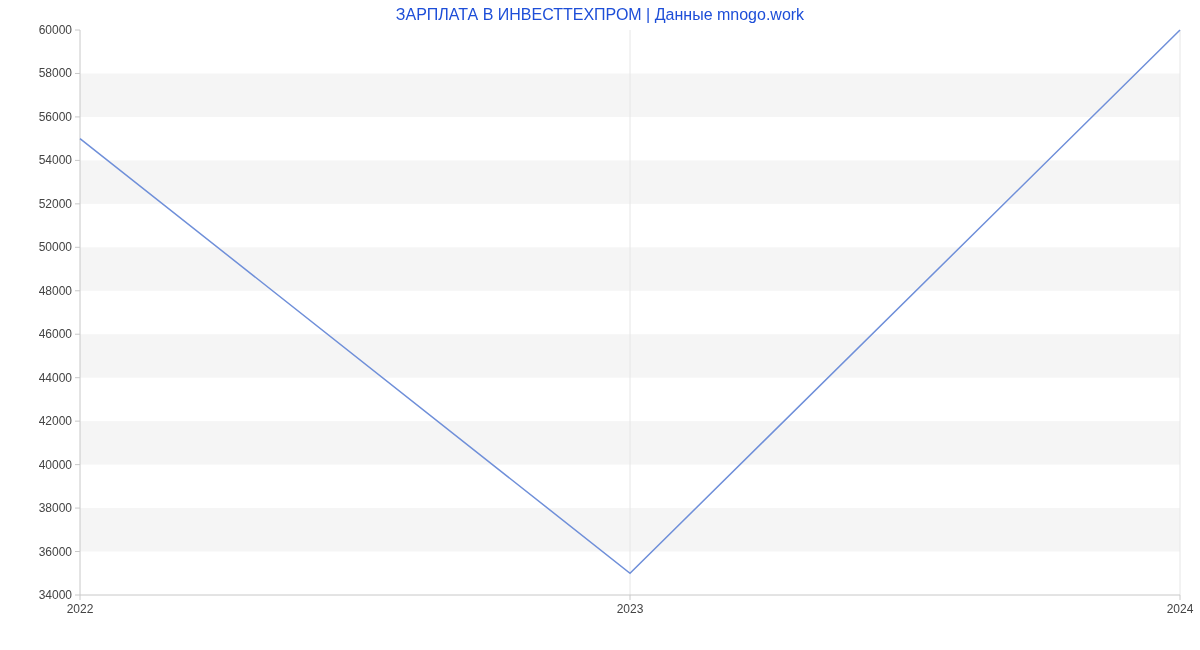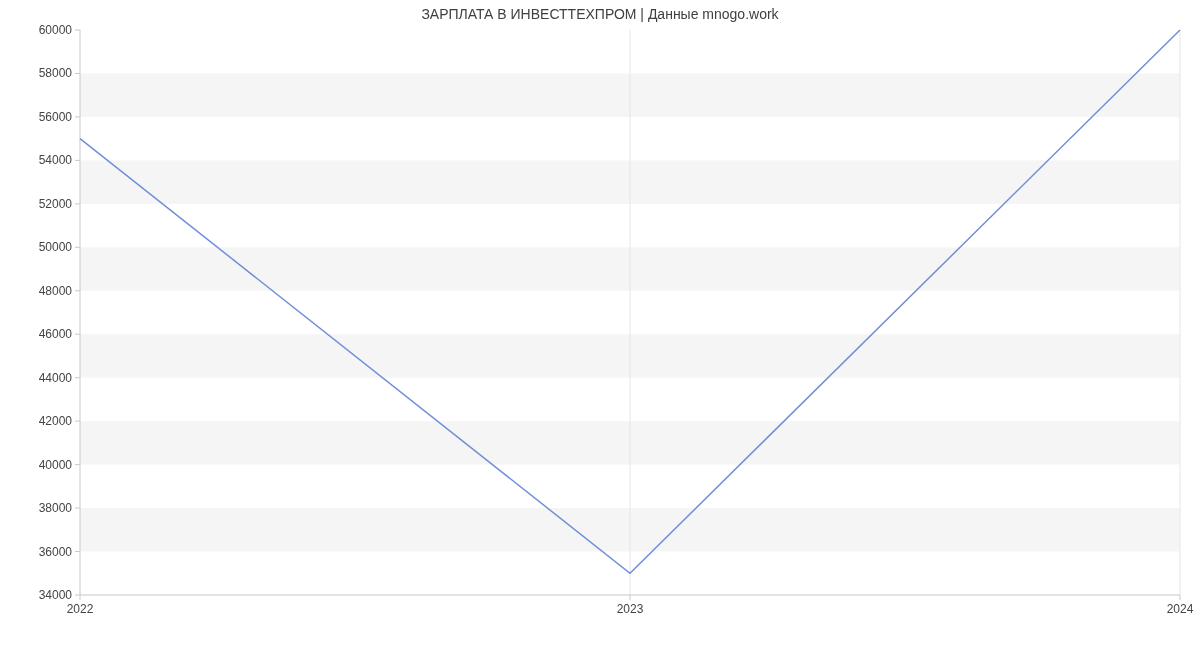--- a/index.html
+++ b/index.html
@@ -15,22 +15,22 @@
     position: relative;
     width: 1200px;
     height: 650px;
   }
   .title {
     position: absolute;
     top: 6px;
     left: 0;
     width: 1200px;
     text-align: center;
-    font-size: 14px;
-    color: #404040;
+    font-size: 16px;
+    color: #1d4ed8;
   }
   svg { display: block; }
   .grid-band { fill: #f5f5f5; }
   .axis-line { stroke: #c8c8c8; stroke-width: 1; }
   .grid-vline { stroke: #e6e6e6; stroke-width: 1; }
   .tick-mark { stroke: #c8c8c8; stroke-width: 1; }
   .tick-label { font-size: 12px; fill: #444; }
   .series-line { fill: none; stroke: #6f8fd9; stroke-width: 1.5; }
 </style>
 </head>

